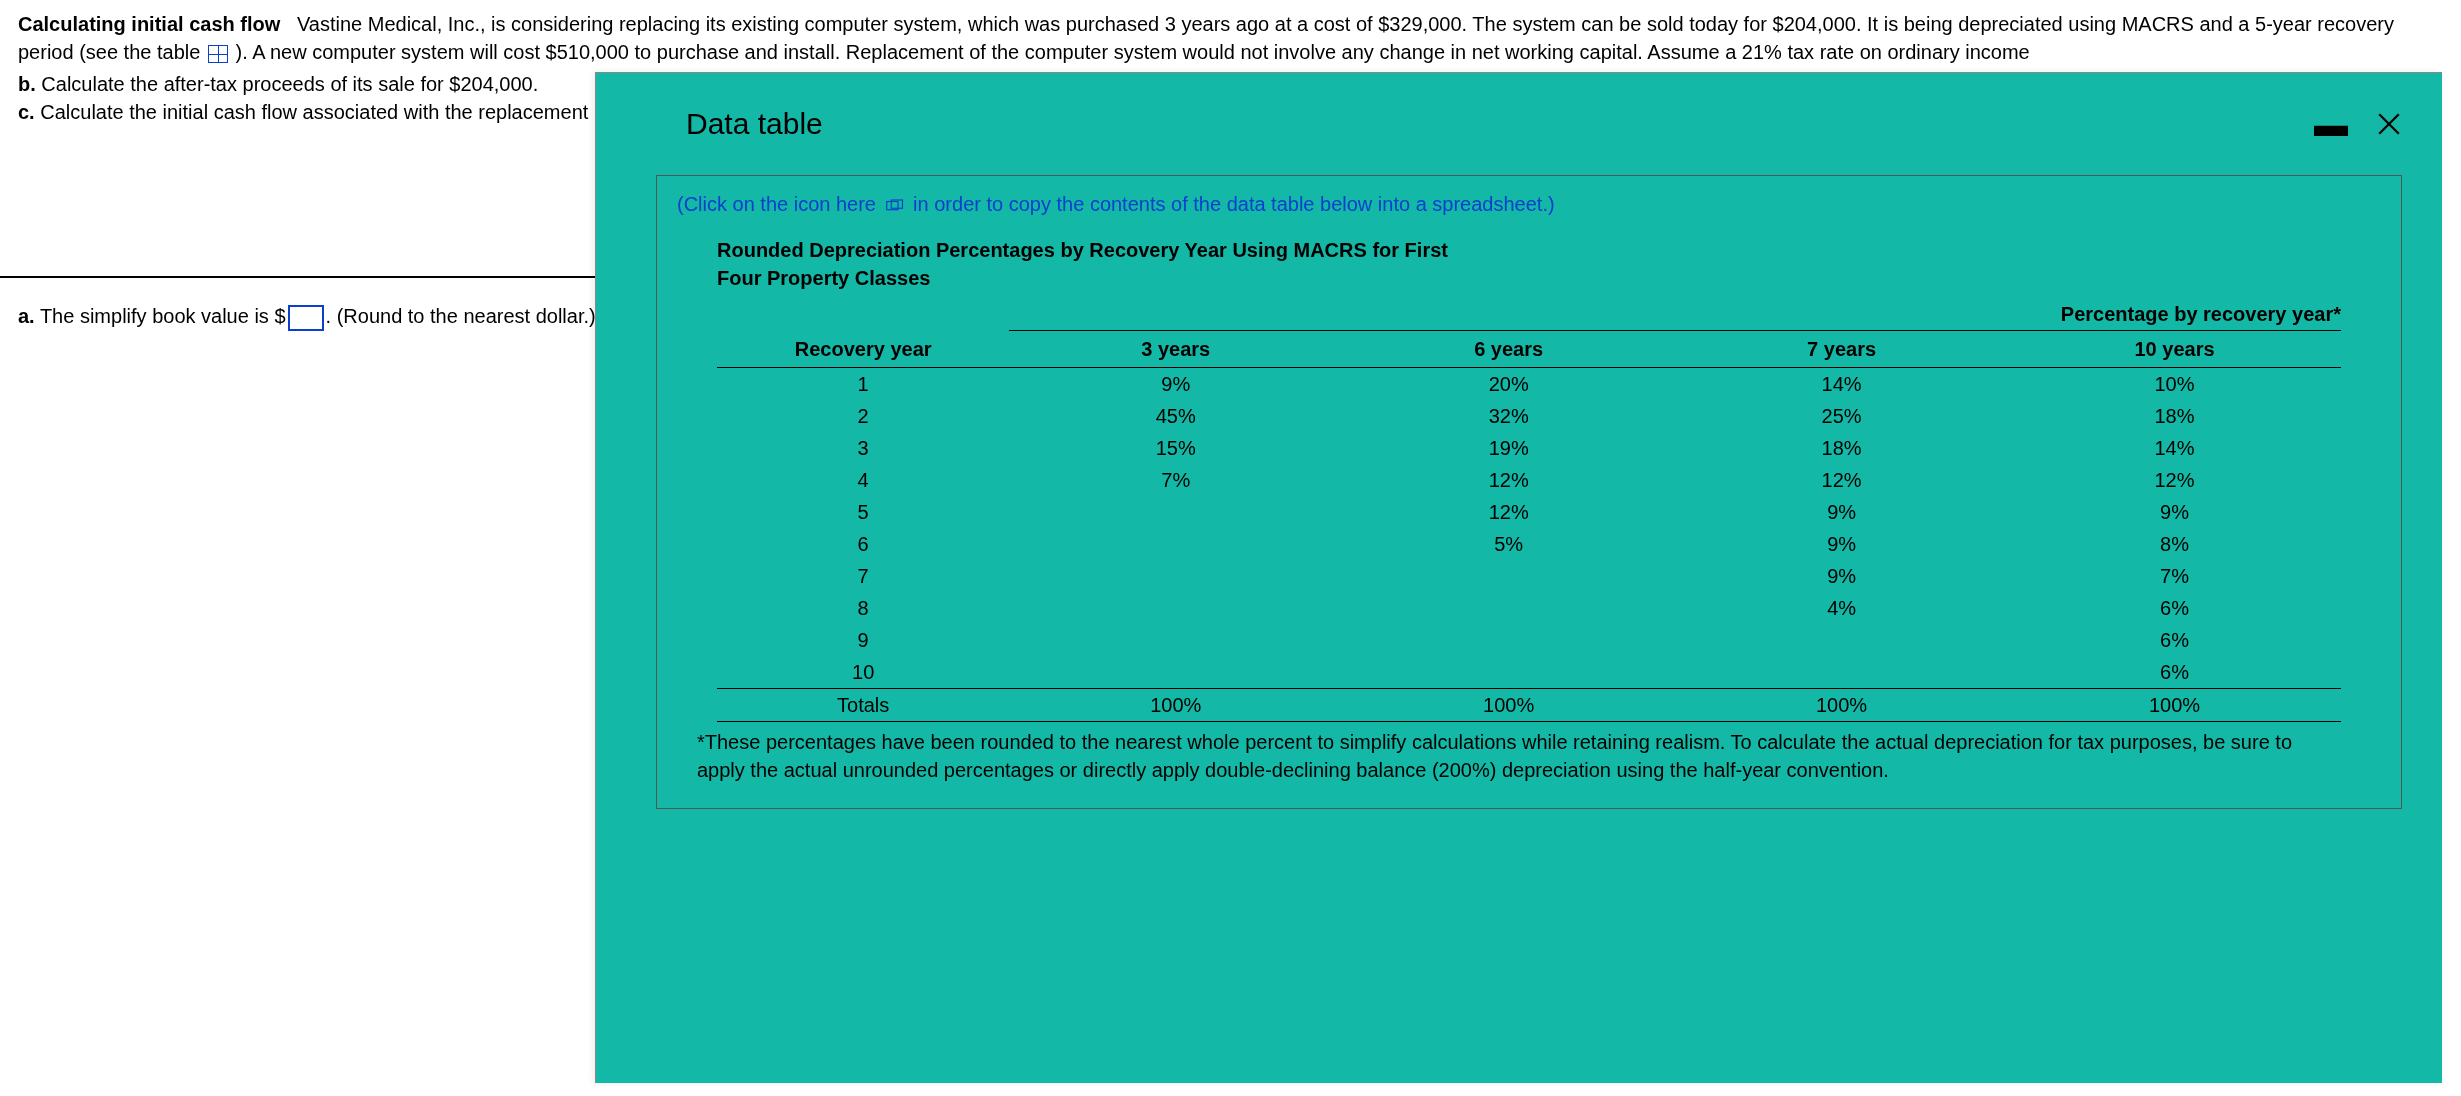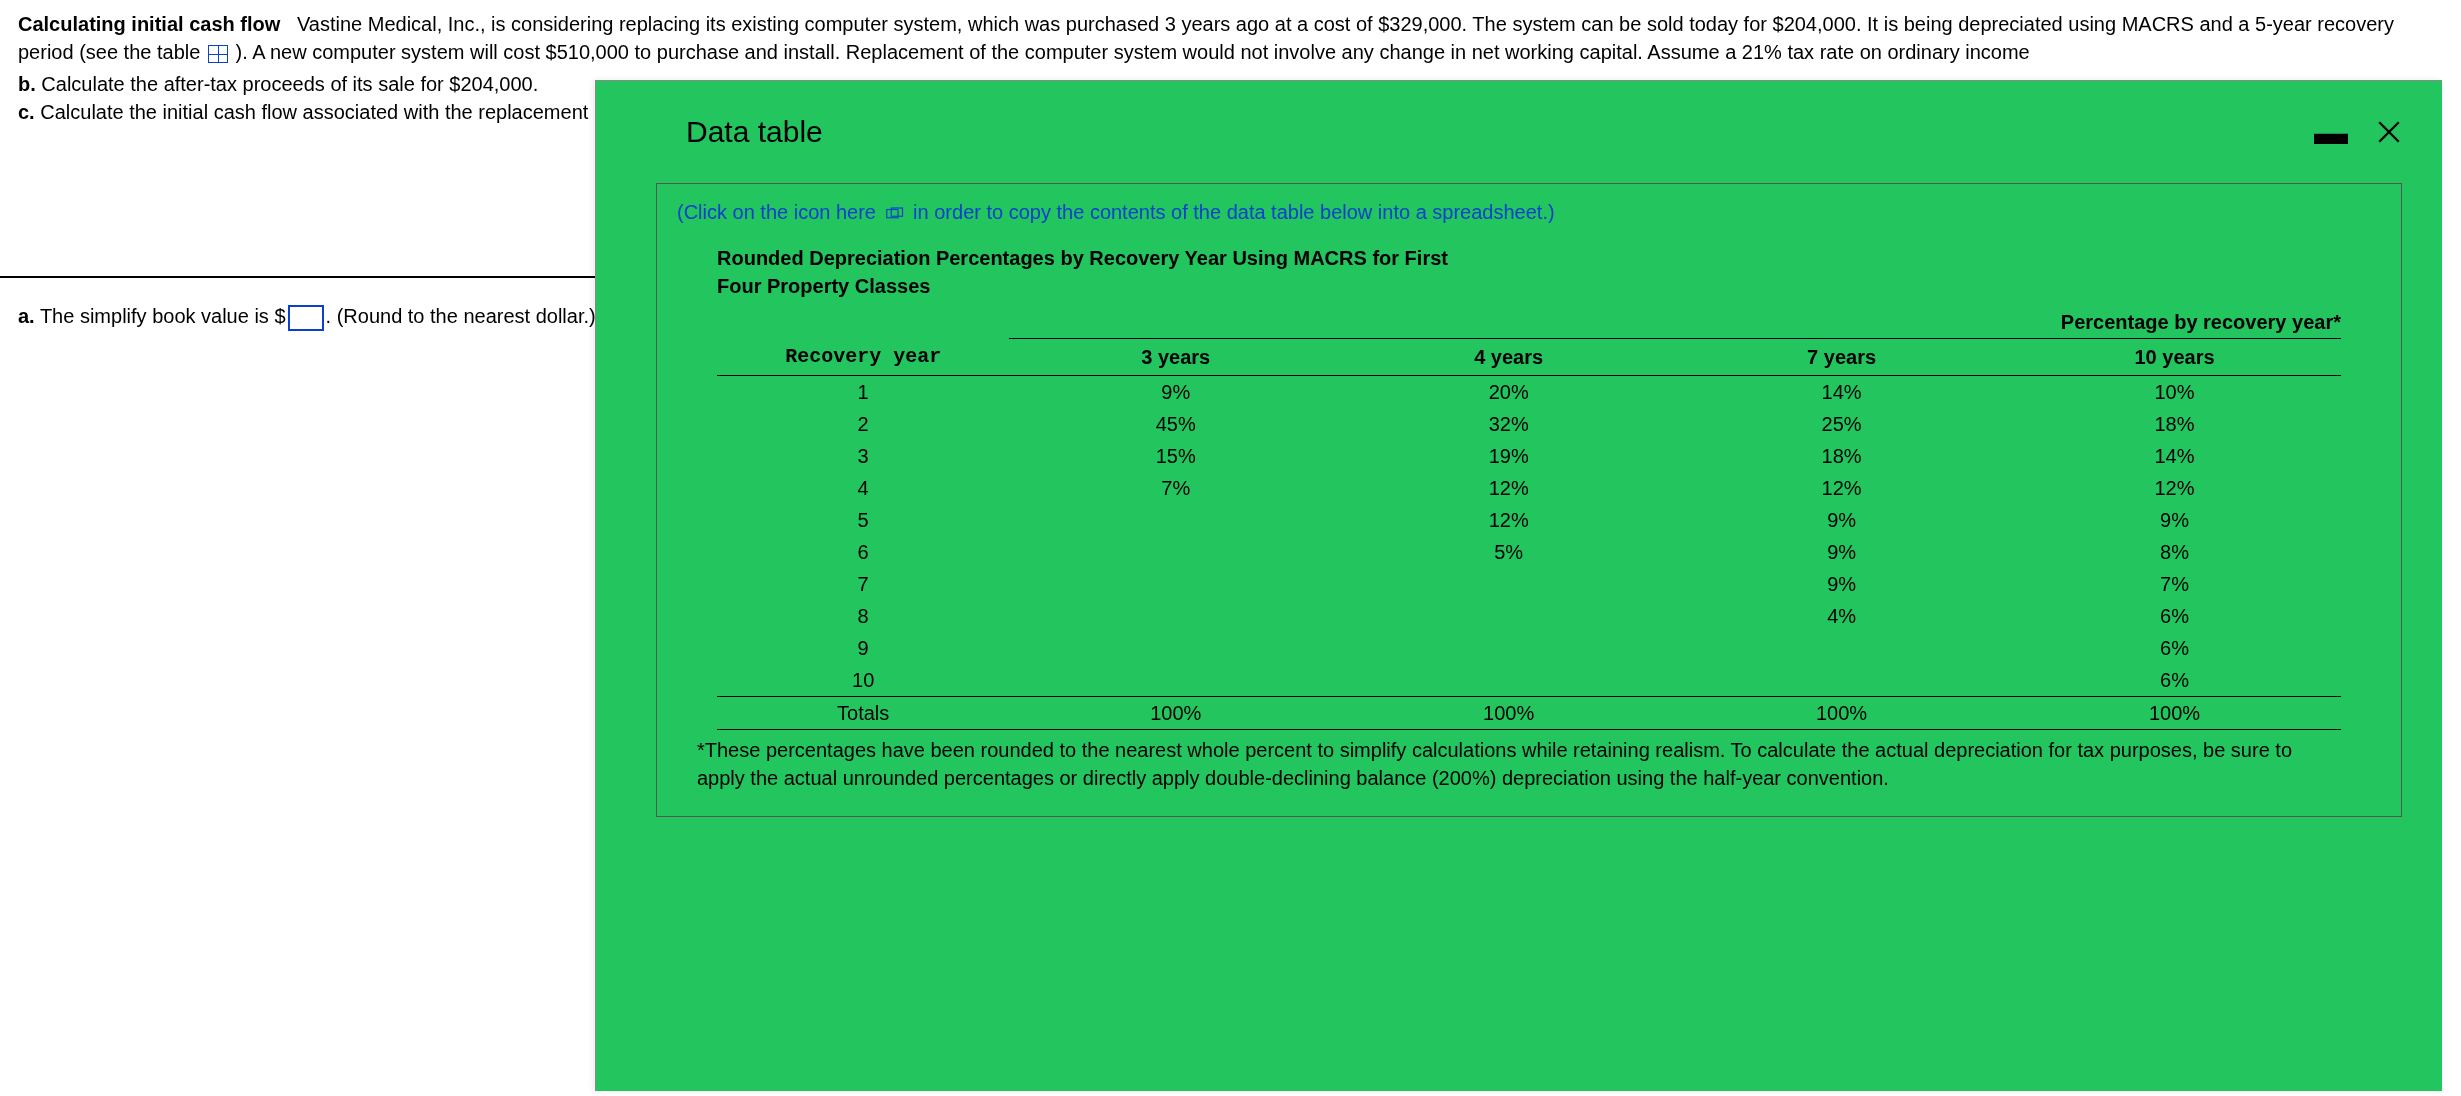--- a/index.html
+++ b/index.html
@@ -38,23 +38,23 @@
   .answer-area{padding:24px 18px;}
   .answer-input{
     display:inline-block;width:32px;height:22px;border:2px solid var(--blue);
     vertical-align:middle;margin:0 2px;
   }
   .round-note{font-style:normal;}
 
   
   .modal{
     position:absolute;
-    left:595px;top:80px;
+    left:595px;top:72px;
     width:1846px;height:1010px;
-    background:#22c55e;
+    background:#14b8a6;
     border-left:1px solid #888;
     border-top:1px solid #888;
     box-shadow:-2px 0 6px rgba(0,0,0,.08);
   }
   .modal-header{
     display:flex;align-items:center;justify-content:space-between;
     padding:30px 40px 20px 90px;
   }
   .modal-title{font-size:30px;}
   .modal-ctrls{display:flex;gap:28px;align-items:center;}
@@ -82,21 +82,21 @@
   }
   table.macrs{
     width:100%;
     border-collapse:collapse;
     font-size:20px;
   }
   table.macrs th{
     font-weight:bold;text-align:center;padding:4px 8px;
     border-bottom:1.5px solid var(--border);
   }
-  table.macrs th.left{font-family:Liberation Mono, monospace;}
+  table.macrs th.left{}
   table.macrs td{
     text-align:center;padding:2px 8px;white-space:nowrap;
   }
   table.macrs tr.totals td{
     border-top:1.5px solid var(--border);
     border-bottom:1.5px solid var(--border);
   }
   .footnote{margin:6px 40px 0 20px;font-size:20px;}
   .col-ry{width:18%;}
   .col-c{width:20.5%;}
@@ -169,21 +169,21 @@
           <col class="col-ry">
             <col class="col-c">
             <col class="col-c">
             <col class="col-c">
             <col class="col-c">
         </colgroup>
         <thead>
           <tr>
             <th class="left">Recovery year</th>
             <th>3 years</th>
-            <th>4 years</th>
+            <th>6 years</th>
             <th>7 years</th>
             <th>10 years</th>
           </tr>
         </thead>
         <tbody id="macrs-body">
             <tr>
               <td>1</td>
               <td>9%</td>
               <td>20%</td>
               <td>14%</td>

